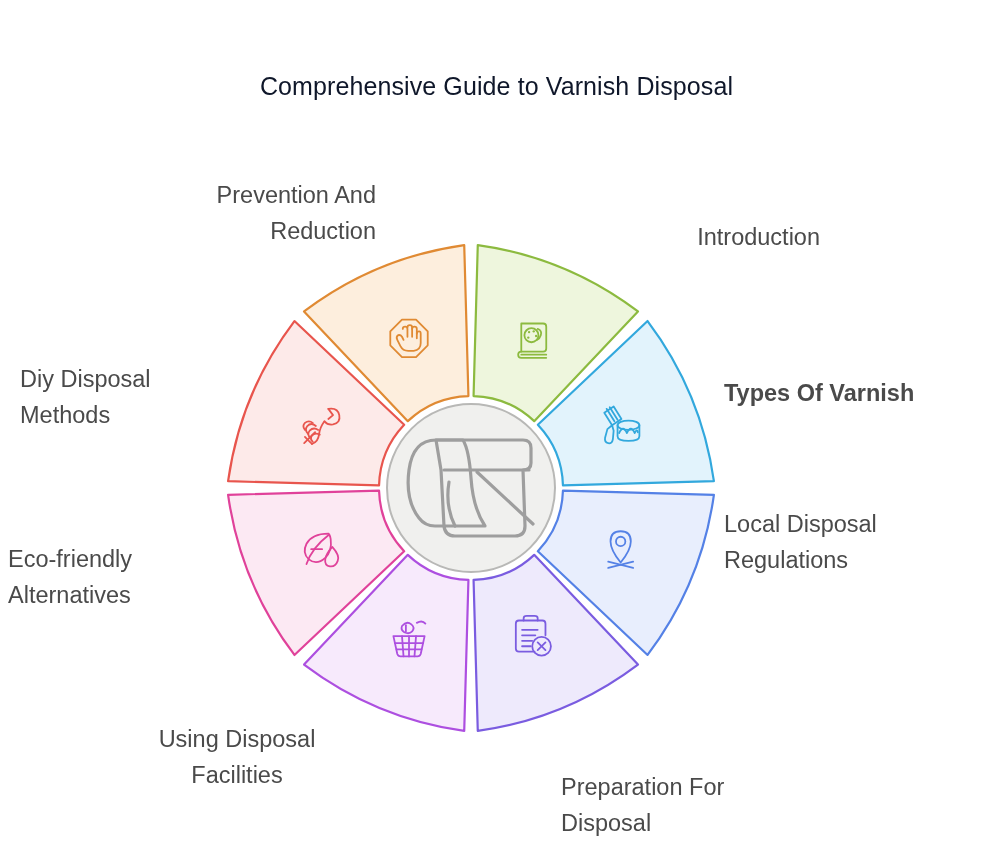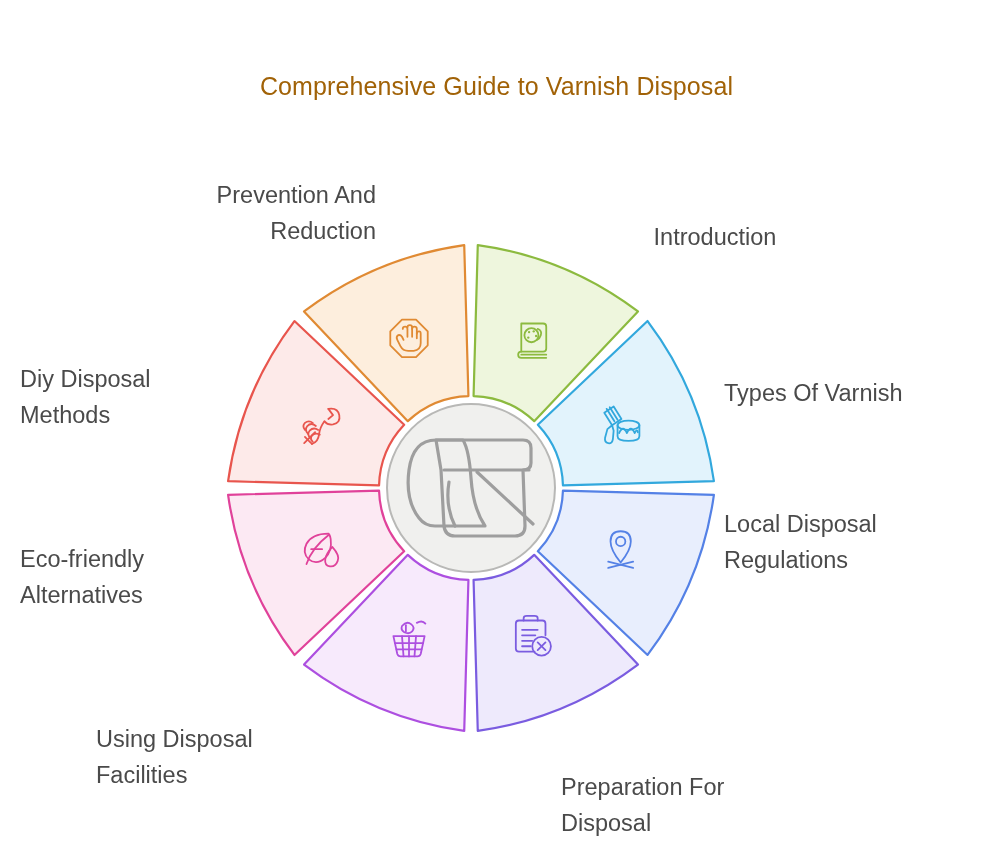--- a/index.html
+++ b/index.html
@@ -20,21 +20,21 @@
     width: 993px;
     height: 866px;
   }
   .page-title {
     position: absolute;
     left: 0;
     top: 72px;
     width: 993px;
     text-align: center;
     font-size: 25px;
-    color: #a16207;
+    color: #0f172a;
     font-weight: 400;
     letter-spacing: 0.1px;
   }
   .wheel-wrap {
     position: absolute;
     left: 0; top: 0;
     width: 993px;
     height: 866px;
   }
   .seg-label {
@@ -42,50 +42,50 @@
     font-size: 23.5px;
     line-height: 1.52;
     color: #4a4a4a;
     font-weight: 400;
     white-space: pre-line;
   }
   .lbl-introduction {
     left: 560px;
     top: 220px;
     width: 260px;
-    text-align: center;
-    margin-left: 25px;
+    text-align: right;
   }
   .lbl-types {
     left: 724px;
     top: 376px;
     width: 262px;
     text-align: left;
+    font-weight: bold;
   }
   .lbl-local {
     left: 724px;
     top: 507px;
     width: 262px;
     text-align: left;
   }
   .lbl-prep {
     left: 561px;
     top: 722px;
     width: 270px;
     text-align: left;
     margin-top: 48px;
   }
   .lbl-using {
     left: 96px;
     top: 722px;
     width: 282px;
-    text-align: left;
+    text-align: center;
   }
   .lbl-eco {
-    left: 20px;
+    left: 8px;
     top: 542px;
     width: 195px;
     text-align: left;
   }
   .lbl-diy {
     left: 20px;
     top: 362px;
     width: 194px;
     text-align: left;
   }

